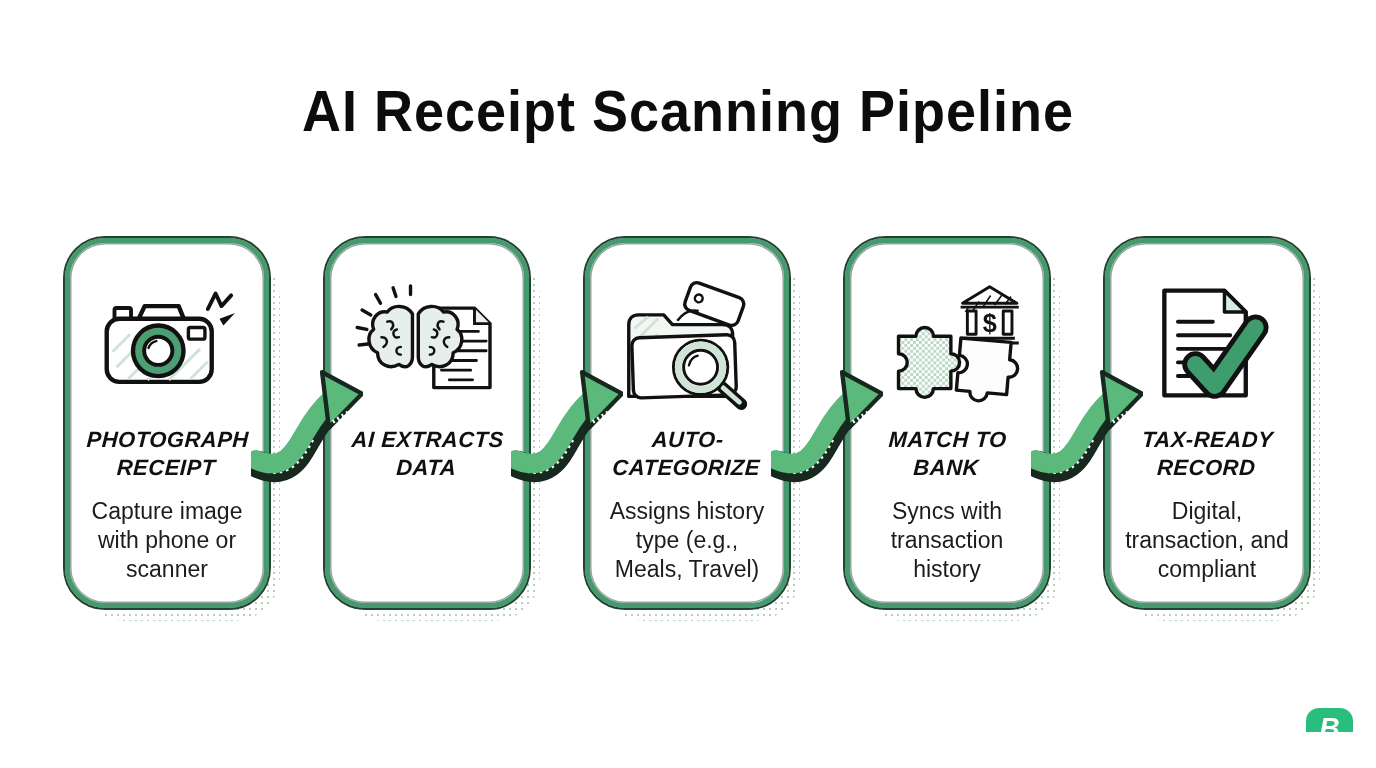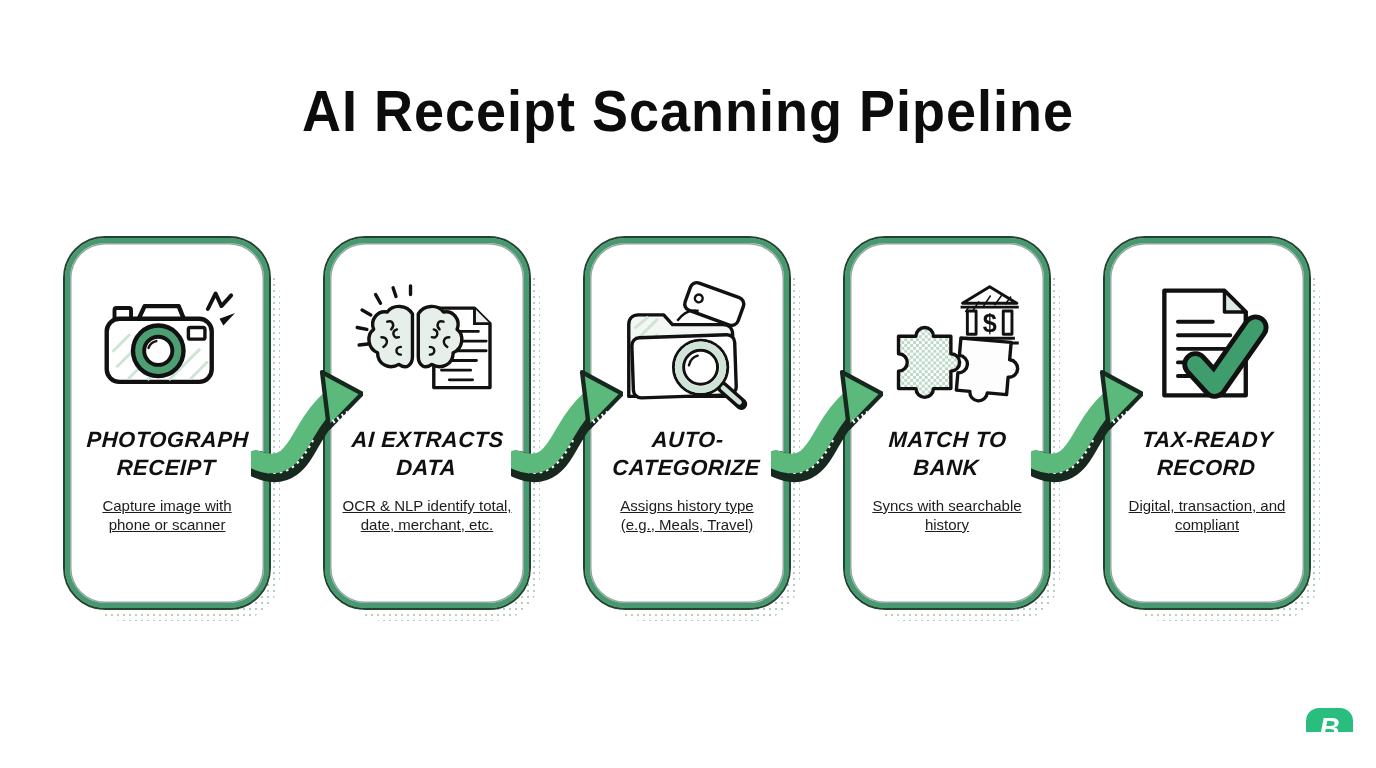--- a/index.html
+++ b/index.html
@@ -38,22 +38,22 @@
     display:flex;flex-direction:column;align-items:center;
   }
   .icon-area{height:158px;margin-top:22px;display:flex;align-items:center;justify-content:center;}
   .step-title{
     font-weight:800;font-style:italic;font-size:22px;line-height:1.28;
     letter-spacing:.5px;text-align:center;color:#101010;
     padding:0 6px;min-height:62px;display:flex;align-items:center;justify-content:center;
     transform:skewX(-3deg);
   }
   .step-desc{
-    margin-top:12px;font-size:15px;line-height:1.26;text-align:center;
-    color:#1c1c1c;padding:0 12px;text-decoration:underline;
+    margin-top:12px;font-size:23px;line-height:1.26;text-align:center;
+    color:#1c1c1c;padding:0 12px;
   }
 
   .arrow{position:absolute;top:352px;width:112px;height:132px;z-index:3;}
   .a1{left:251px;} .a2{left:511px;} .a3{left:771px;} .a4{left:1031px;}
 
   .logo-badge{
     position:absolute;left:1306px;top:708px;width:47px;height:42px;
     background:var(--logo-green);border-radius:13px;
     display:flex;align-items:center;justify-content:center;
   }
@@ -99,21 +99,20 @@
           <path d="M124,28 v16 h16" fill="#e9f2ec" stroke="#111" stroke-width="3"></path>
           <path d="M98,52 h30 M92,62 h44 M92,72 h44 M90,82 h36 M90,92 h30 M98,102 h24" stroke="#111" stroke-width="3" stroke-linecap="round"></path>
           <path d="M22,14 l5,9 M40,7 l3,9 M58,5 l0,9 M8,30 l9,5 M3,48 l10,2 M5,66 l9,-1" stroke="#111" stroke-width="3.5" stroke-linecap="round"></path>
           <path d="M60,34 C54,24 40,24 34,32 C24,30 16,40 20,50 C12,56 14,70 24,74 C24,86 36,92 46,86 C54,92 60,86 60,78 Z" fill="#e6efe9" stroke="#111" stroke-width="3.5" stroke-linejoin="round"></path>
           <path d="M66,34 C72,24 86,24 92,32 C102,30 110,40 106,50 C114,56 112,70 102,74 C102,86 90,92 80,86 C72,92 66,86 66,78 Z" fill="#e6efe9" stroke="#111" stroke-width="3.5" stroke-linejoin="round"></path>
           <path d="M34,42 c6,-2 8,4 4,8 M28,58 c6,0 8,6 2,10 M44,50 c-6,2 -4,10 2,8 M48,68 c-6,0 -6,8 0,8" stroke="#111" stroke-width="2.5" fill="none" stroke-linecap="round"></path>
           <path d="M92,42 c-6,-2 -8,4 -4,8 M98,58 c-6,0 -8,6 -2,10 M82,50 c6,2 4,10 -2,8 M78,68 c6,0 6,8 0,8" stroke="#111" stroke-width="2.5" fill="none" stroke-linecap="round"></path>
         </svg>
       </div>
       <div class="step-title">AI EXTRACTS DATA</div>
-      <div class="step-desc">OCR &amp; NLP identify total, date, merchant, etc.</div>
     </div>
   </div>
 
   <div class="card-wrap" style="left:585px">
     <div class="card">
       <div class="icon-area">
         <svg width="148" height="132" viewBox="0 0 152 136">
           <g transform="rotate(20 104 30)">
             <rect x="74" y="12" width="58" height="30" rx="7" fill="#fff" stroke="#111" stroke-width="3.5"></rect>
             <circle cx="86" cy="27" r="4" fill="none" stroke="#111" stroke-width="2.5"></circle>
@@ -157,21 +156,21 @@
             <path d="M98,60 h52 M94,65 h60"></path>
           </g>
           <text x="124" y="54" font-size="26" font-weight="bold" font-family="Liberation Sans, sans-serif" text-anchor="middle" fill="#111">$</text>
           <path d="M30,58 H48 a9,9 0 1 1 18,0 H84 V76 a9,9 0 1 1 0,18 V112 H66 a9,9 0 1 1 -18,0 H30 V94 a9,9 0 1 0 0,-18 Z" fill="url(#checker)" stroke="#111" stroke-width="3.5" stroke-linejoin="round"></path>
           <g transform="rotate(5 118 88)">
             <path d="M92,62 H144 V80 a9,9 0 1 1 0,18 V116 H124 a9,9 0 1 1 -18,0 H92 V98 a9,9 0 1 0 0,-18 Z" fill="#fdfdfd" stroke="#111" stroke-width="3.5" stroke-linejoin="round"></path>
           </g>
         </svg>
       </div>
       <div class="step-title">MATCH TO BANK</div>
-      <div class="step-desc">Syncs with searchable history</div>
+      <div class="step-desc">Syncs with transaction history</div>
     </div>
   </div>
 
   <div class="card-wrap" style="left:1105px">
     <div class="card">
       <div class="icon-area">
         <svg width="140" height="126" viewBox="0 0 140 130">
           <path d="M26,10 H88 L110,32 V118 H26 Z" fill="#fff" stroke="#111" stroke-width="4.5" stroke-linejoin="round"></path>
           <path d="M88,10 V32 H110 Z" fill="#d9ecdf" stroke="#111" stroke-width="3.5" stroke-linejoin="round"></path>
           <path d="M40,42 H76 M40,56 H94 M40,70 H94 M40,84 H64 M40,98 H62" stroke="#111" stroke-width="4" stroke-linecap="round"></path>

